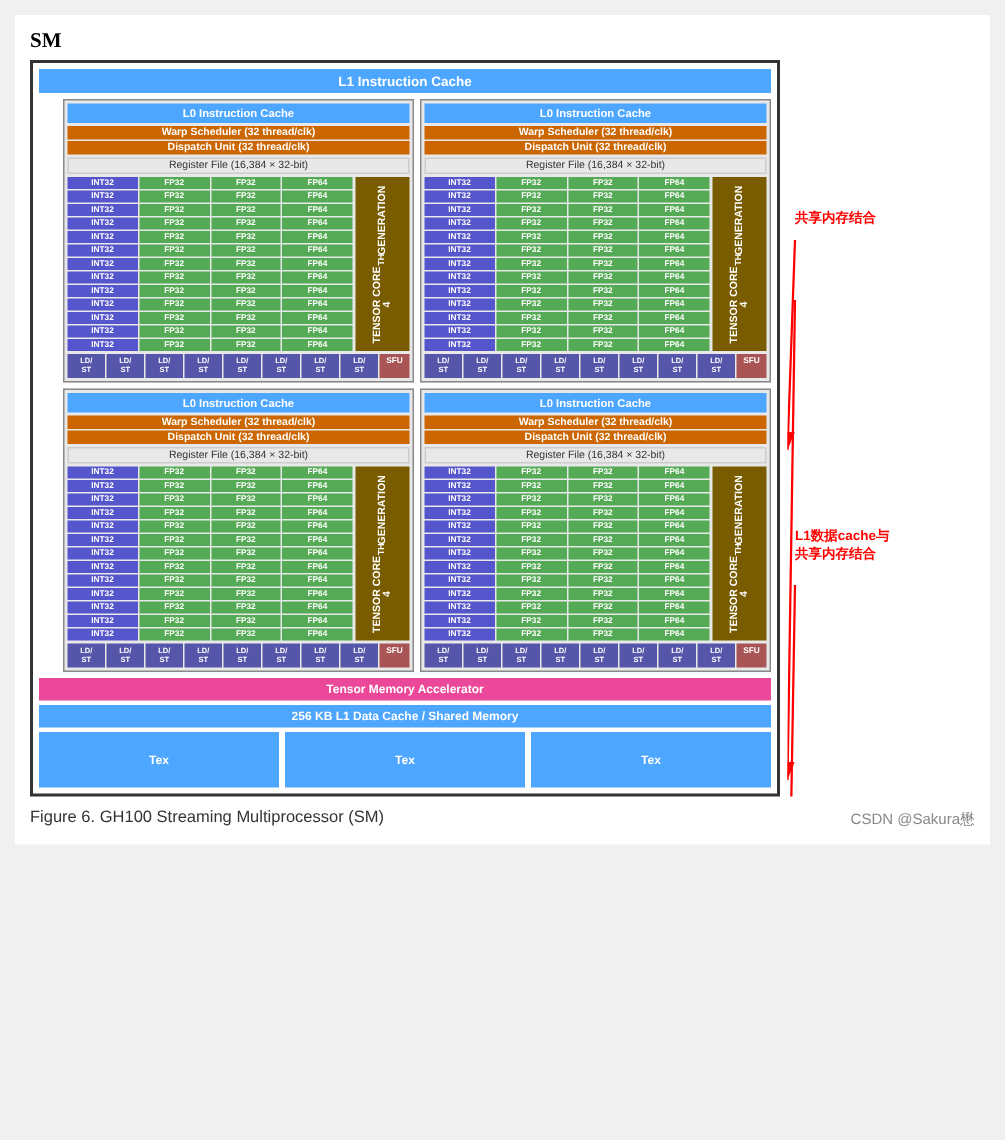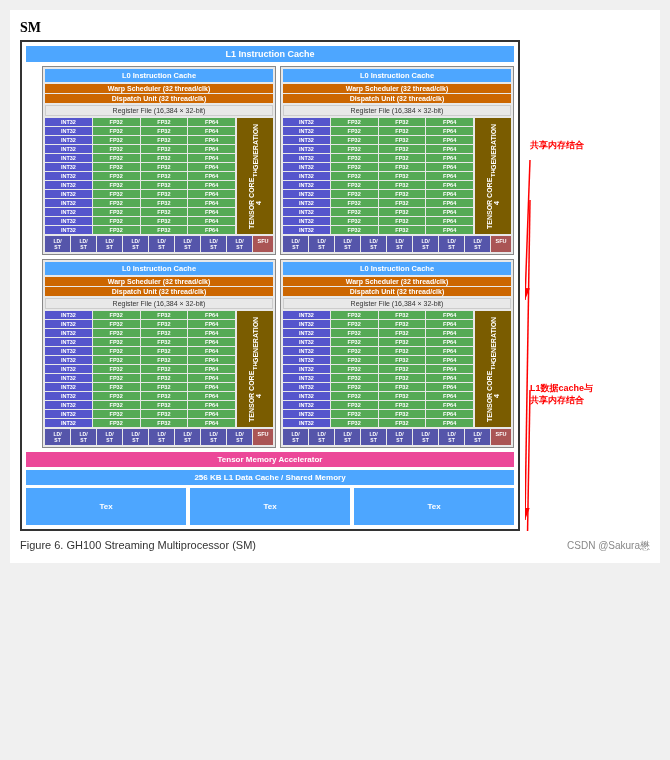--- a/index.html
+++ b/index.html
@@ -651,21 +651,21 @@
 
         <line x1="5" y1="120" x2="0" y2="260" stroke="red" stroke-width="1.5" marker-end="url(#arrowhead)"></line>
 
         <line x1="5" y1="160" x2="0" y2="480" stroke="red" stroke-width="1.5" marker-end="url(#arrowhead)"></line>
 
         <line x1="5" y1="350" x2="0" y2="640" stroke="red" stroke-width="1.5" marker-end="url(#arrowhead)"></line>
       </svg>
 
       <div style="position:absolute; top:100px; left:5px; color:red; font-size:9px; font-weight:bold; line-height:1.3;">共享内存结合</div>
 
-      <div style="position:absolute; top:343px; left:5px; color:red; font-size:9px; font-weight:bold; line-height:1.3; white-space:pre-line;">L1数据cache与<br>共享内存结合</div>
+      <div style="position:absolute; top:312px; left:5px; color:red; font-size:9px; font-weight:bold; line-height:1.3; white-space:pre-line;">L1数据cache与<br>共享内存结合</div>
     </div>
 
   </div>
 
   <div class="figure-caption">
     <span>
       <span>Figure 6.</span>&nbsp;<span>GH100 Streaming Multiprocessor (SM)</span>
     </span>
     <span class="csdn">CSDN @Sakura懋</span>
   </div>

